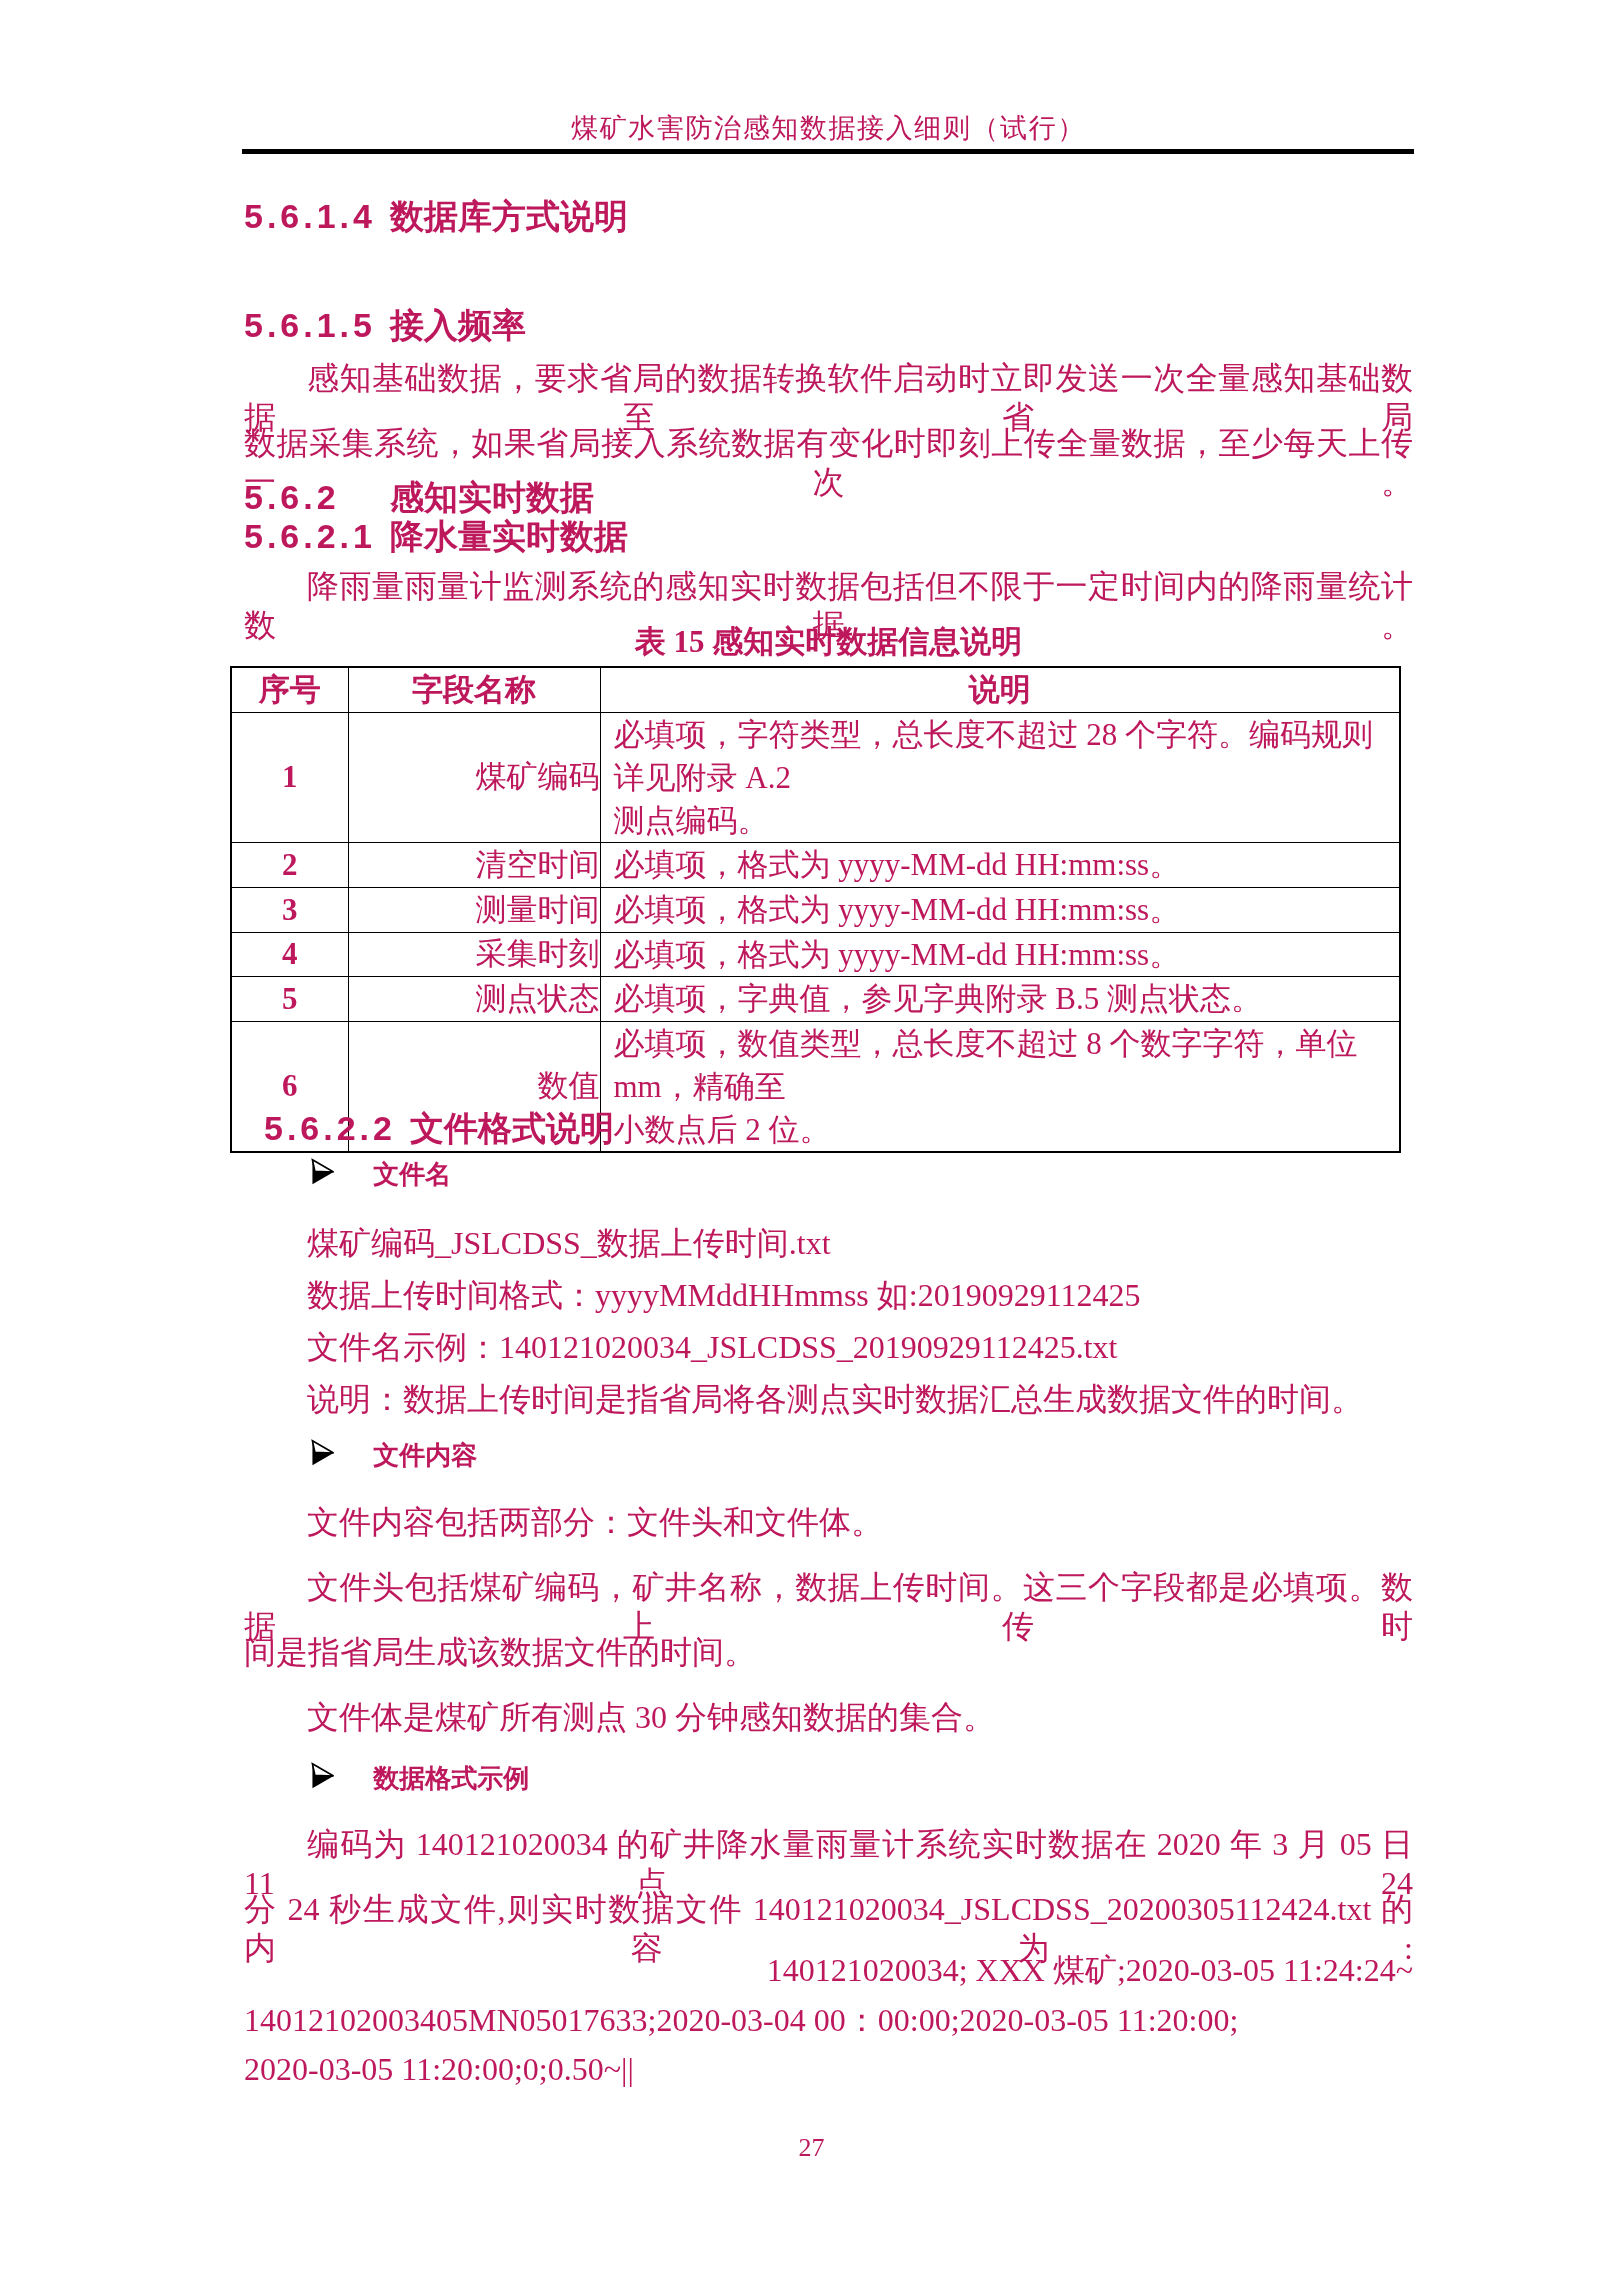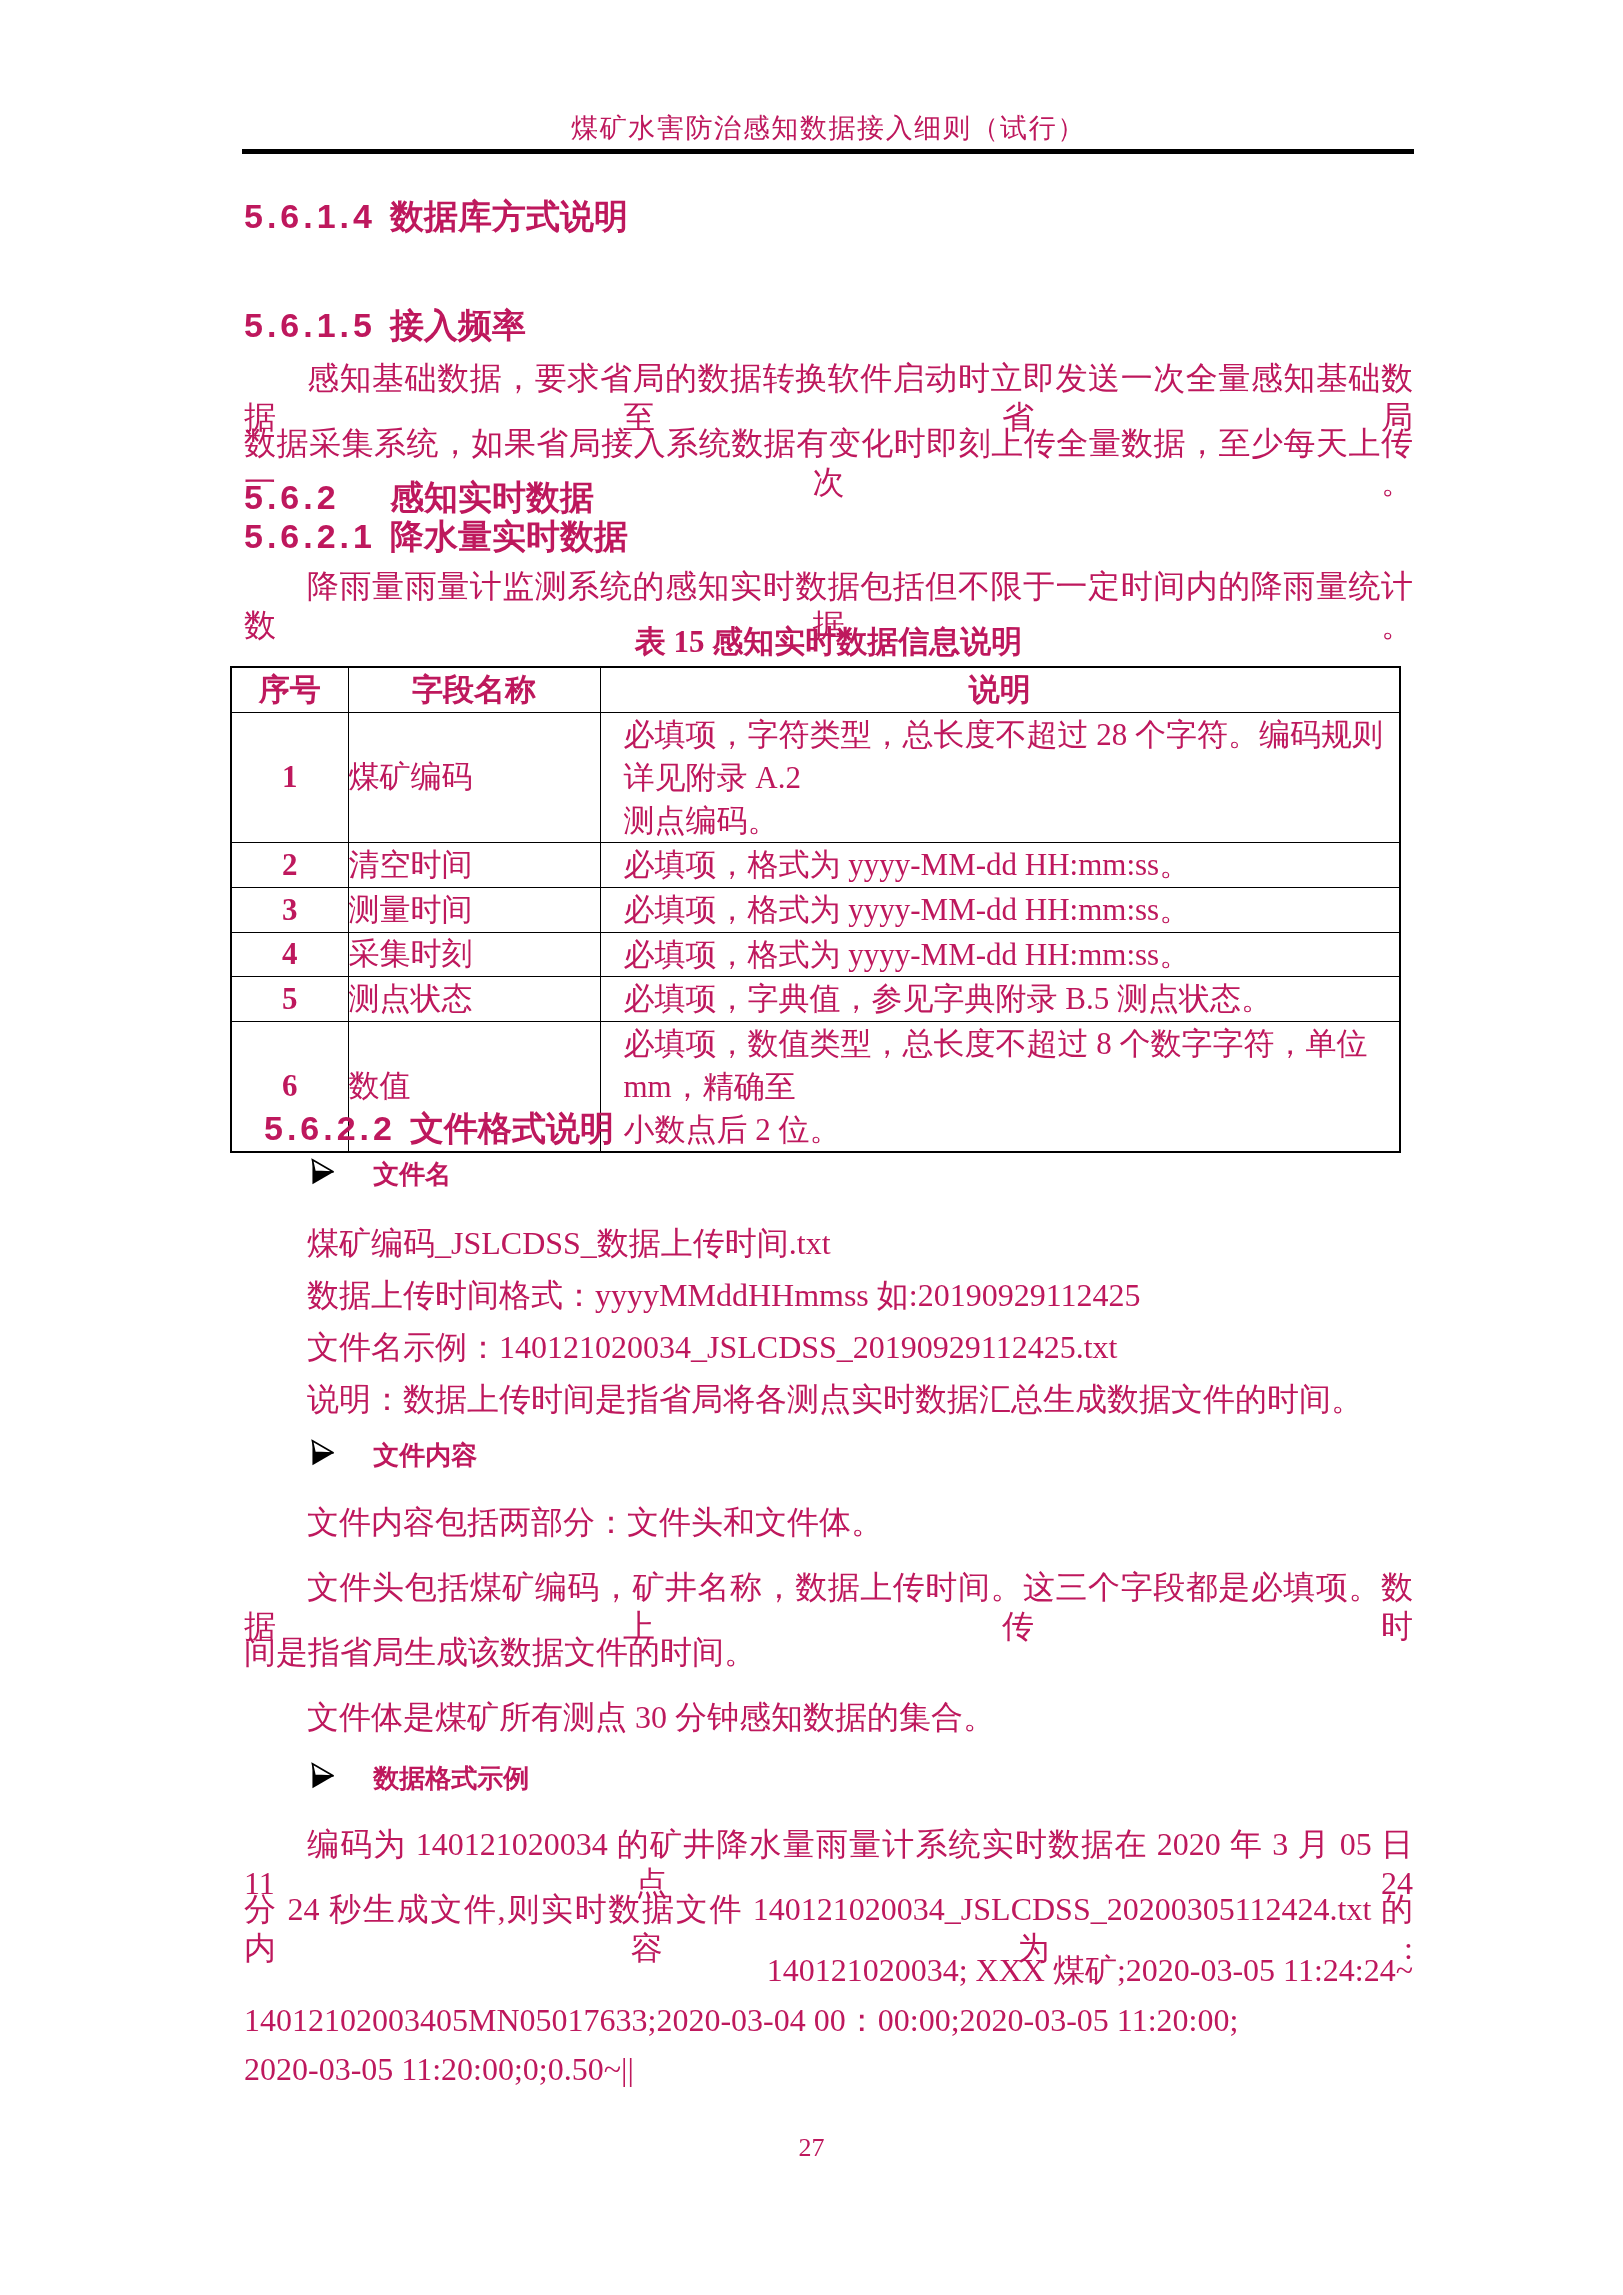--- a/index.html
+++ b/index.html
@@ -77,22 +77,22 @@
   th.h-cell {
     font-family: "Liberation Sans", "DejaVu Sans", sans-serif;
     font-weight: bold;
     text-align: center;
   }
   td.no-cell {
     text-align: center;
     font-weight: bold;
     font-size: 32px;
   }
-  td.field-cell { text-align: left; }
-  td.desc-cell { padding-left: 23px; padding-right: 8px; }
+  td.field-cell { text-align: right; }
+  td.desc-cell { padding-left: 13px; padding-right: 8px; }
   td.desc-cell .desc-line { line-height: 43px; }
 
   
   .bullet { left: 310px; height: 36px; white-space: nowrap; }
   .bullet .arrow { display: inline-block; vertical-align: -3.2px; }
   .bullet .bullet-label {
     margin-left: 34px;
     font-family: "Liberation Sans", "DejaVu Sans", sans-serif;
     font-weight: bold;
     font-size: 26px; line-height: 37px;

